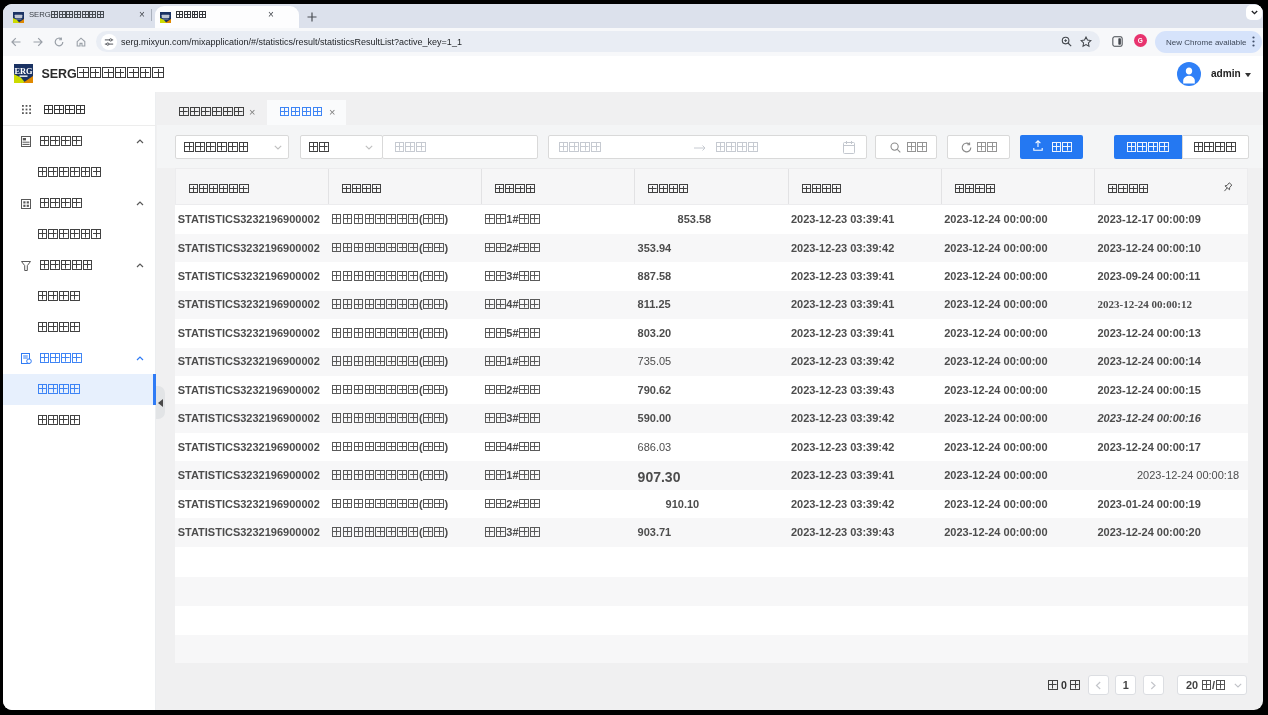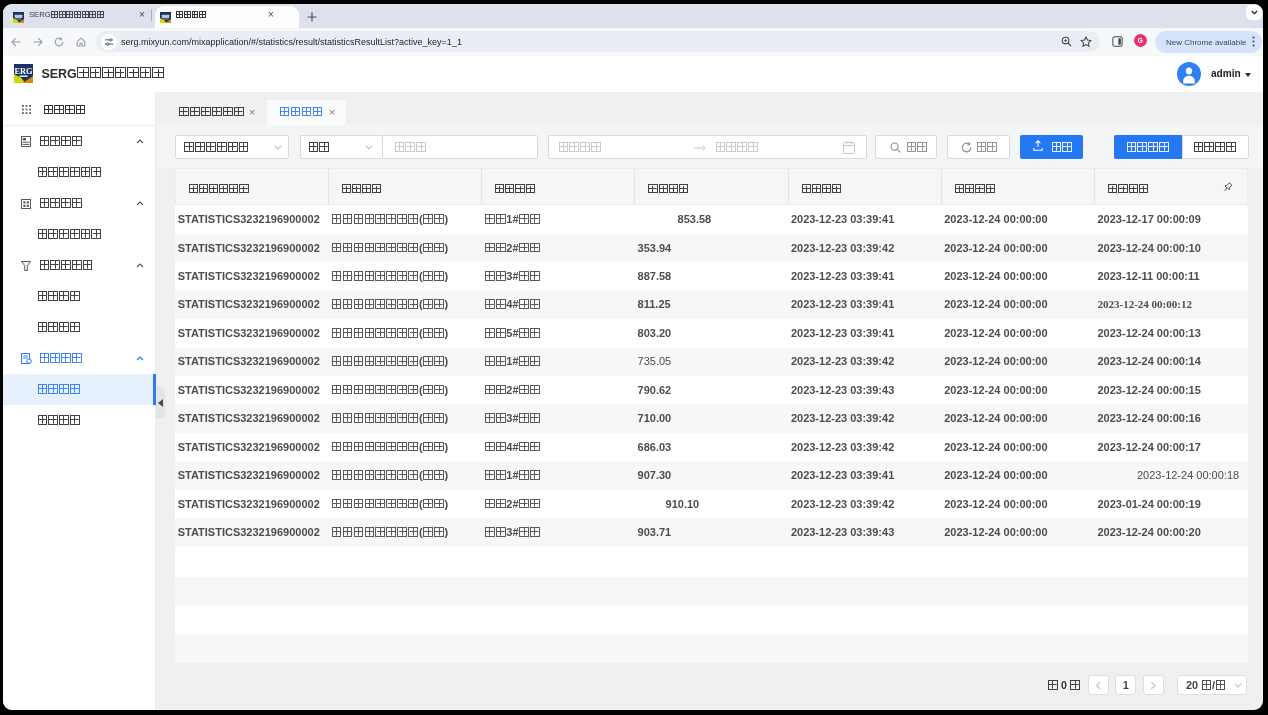--- a/index.html
+++ b/index.html
@@ -274,21 +274,21 @@
 <div class="txt" style="left:637.6px;top:241.57px;font-size:11px;font-weight:bold;color:#4d4d4d;">353.94</div>
 <div class="txt" style="left:790.9px;top:241.57px;font-size:11px;font-weight:bold;color:#4d4d4d;">2023-12-23 03:39:42</div>
 <div class="txt" style="left:944.2px;top:241.57px;font-size:11px;font-weight:bold;color:#4d4d4d;">2023-12-24 00:00:00</div>
 <div class="txt" style="left:1097.5px;top:241.57px;font-size:11px;font-weight:bold;color:#4d4d4d;">2023-12-24 00:00:10</div>
 <div class="txt" style="left:177.7px;top:270.03px;font-size:11px;font-weight:bold;color:#4d4d4d;">STATISTICS3232196900002</div>
 <div class="txt" style="left:331px;top:270.03px;font-size:11px;font-weight:bold;color:#4d4d4d;"><i class="k"></i><i class="k"></i><i class="k"></i><i class="k"></i><i class="k"></i><i class="k"></i><i class="k"></i><i class="k"></i>(<i class="k"></i><i class="k"></i>)</div>
 <div class="txt" style="left:484.3px;top:270.03px;font-size:11px;font-weight:bold;color:#4d4d4d;"><i class="k"></i><i class="k"></i>3#<i class="k"></i><i class="k"></i></div>
 <div class="txt" style="left:637.6px;top:270.03px;font-size:11px;font-weight:bold;color:#4d4d4d;">887.58</div>
 <div class="txt" style="left:790.9px;top:270.03px;font-size:11px;font-weight:bold;color:#4d4d4d;">2023-12-23 03:39:41</div>
 <div class="txt" style="left:944.2px;top:270.03px;font-size:11px;font-weight:bold;color:#4d4d4d;">2023-12-24 00:00:00</div>
-<div class="txt" style="left:1097.5px;top:270.03px;font-size:11px;font-weight:bold;color:#4d4d4d;">2023-12-11 00:00:11</div>
+<div class="txt" style="left:1097.5px;top:270.03px;font-size:11px;font-weight:bold;color:#4d4d4d;">2023-09-24 00:00:11</div>
 <div class="txt" style="left:177.7px;top:298.48px;font-size:11px;font-weight:bold;color:#4d4d4d;">STATISTICS3232196900002</div>
 <div class="txt" style="left:331px;top:298.48px;font-size:11px;font-weight:bold;color:#4d4d4d;"><i class="k"></i><i class="k"></i><i class="k"></i><i class="k"></i><i class="k"></i><i class="k"></i><i class="k"></i><i class="k"></i>(<i class="k"></i><i class="k"></i>)</div>
 <div class="txt" style="left:484.3px;top:298.48px;font-size:11px;font-weight:bold;color:#4d4d4d;"><i class="k"></i><i class="k"></i>4#<i class="k"></i><i class="k"></i></div>
 <div class="txt" style="left:637.6px;top:298.48px;font-size:11px;font-weight:bold;color:#4d4d4d;">811.25</div>
 <div class="txt" style="left:790.9px;top:298.48px;font-size:11px;font-weight:bold;color:#4d4d4d;">2023-12-23 03:39:41</div>
 <div class="txt" style="left:944.2px;top:298.48px;font-size:11px;font-weight:bold;color:#4d4d4d;">2023-12-24 00:00:00</div>
 <div class="txt" style="left:1097.5px;top:298.48px;font-size:11px;font-weight:bold;color:#4d4d4d;font-family:Liberation Serif, serif;">2023-12-24 00:00:12</div>
 <div class="txt" style="left:177.7px;top:326.93px;font-size:11px;font-weight:bold;color:#4d4d4d;">STATISTICS3232196900002</div>
 <div class="txt" style="left:331px;top:326.93px;font-size:11px;font-weight:bold;color:#4d4d4d;"><i class="k"></i><i class="k"></i><i class="k"></i><i class="k"></i><i class="k"></i><i class="k"></i><i class="k"></i><i class="k"></i>(<i class="k"></i><i class="k"></i>)</div>
 <div class="txt" style="left:484.3px;top:326.93px;font-size:11px;font-weight:bold;color:#4d4d4d;"><i class="k"></i><i class="k"></i>5#<i class="k"></i><i class="k"></i></div>
@@ -306,35 +306,35 @@
 <div class="txt" style="left:177.7px;top:383.83px;font-size:11px;font-weight:bold;color:#4d4d4d;">STATISTICS3232196900002</div>
 <div class="txt" style="left:331px;top:383.83px;font-size:11px;font-weight:bold;color:#4d4d4d;"><i class="k"></i><i class="k"></i><i class="k"></i><i class="k"></i><i class="k"></i><i class="k"></i><i class="k"></i><i class="k"></i>(<i class="k"></i><i class="k"></i>)</div>
 <div class="txt" style="left:484.3px;top:383.83px;font-size:11px;font-weight:bold;color:#4d4d4d;"><i class="k"></i><i class="k"></i>2#<i class="k"></i><i class="k"></i></div>
 <div class="txt" style="left:637.6px;top:383.83px;font-size:11px;font-weight:bold;color:#4d4d4d;">790.62</div>
 <div class="txt" style="left:790.9px;top:383.83px;font-size:11px;font-weight:bold;color:#4d4d4d;">2023-12-23 03:39:43</div>
 <div class="txt" style="left:944.2px;top:383.83px;font-size:11px;font-weight:bold;color:#4d4d4d;">2023-12-24 00:00:00</div>
 <div class="txt" style="left:1097.5px;top:383.83px;font-size:11px;font-weight:bold;color:#4d4d4d;">2023-12-24 00:00:15</div>
 <div class="txt" style="left:177.7px;top:412.28px;font-size:11px;font-weight:bold;color:#4d4d4d;">STATISTICS3232196900002</div>
 <div class="txt" style="left:331px;top:412.28px;font-size:11px;font-weight:bold;color:#4d4d4d;"><i class="k"></i><i class="k"></i><i class="k"></i><i class="k"></i><i class="k"></i><i class="k"></i><i class="k"></i><i class="k"></i>(<i class="k"></i><i class="k"></i>)</div>
 <div class="txt" style="left:484.3px;top:412.28px;font-size:11px;font-weight:bold;color:#4d4d4d;"><i class="k"></i><i class="k"></i>3#<i class="k"></i><i class="k"></i></div>
-<div class="txt" style="left:637.6px;top:412.28px;font-size:11px;font-weight:bold;color:#4d4d4d;">710.00</div>
+<div class="txt" style="left:637.6px;top:412.28px;font-size:11px;font-weight:bold;color:#4d4d4d;">590.00</div>
 <div class="txt" style="left:790.9px;top:412.28px;font-size:11px;font-weight:bold;color:#4d4d4d;">2023-12-23 03:39:42</div>
 <div class="txt" style="left:944.2px;top:412.28px;font-size:11px;font-weight:bold;color:#4d4d4d;">2023-12-24 00:00:00</div>
-<div class="txt" style="left:1097.5px;top:412.28px;font-size:11px;font-weight:bold;color:#4d4d4d;">2023-12-24 00:00:16</div>
+<div class="txt" style="left:1097.5px;top:412.28px;font-size:11px;font-weight:bold;color:#4d4d4d;font-style:italic;">2023-12-24 00:00:16</div>
 <div class="txt" style="left:177.7px;top:440.73px;font-size:11px;font-weight:bold;color:#4d4d4d;">STATISTICS3232196900002</div>
 <div class="txt" style="left:331px;top:440.73px;font-size:11px;font-weight:bold;color:#4d4d4d;"><i class="k"></i><i class="k"></i><i class="k"></i><i class="k"></i><i class="k"></i><i class="k"></i><i class="k"></i><i class="k"></i>(<i class="k"></i><i class="k"></i>)</div>
 <div class="txt" style="left:484.3px;top:440.73px;font-size:11px;font-weight:bold;color:#4d4d4d;"><i class="k"></i><i class="k"></i>4#<i class="k"></i><i class="k"></i></div>
-<div class="txt" style="left:637.6px;top:440.73px;font-size:11px;font-weight:bold;color:#4d4d4d;">686.03</div>
+<div class="txt" style="left:637.6px;top:440.73px;font-size:11px;font-weight:normal;color:#4d4d4d;">686.03</div>
 <div class="txt" style="left:790.9px;top:440.73px;font-size:11px;font-weight:bold;color:#4d4d4d;">2023-12-23 03:39:42</div>
 <div class="txt" style="left:944.2px;top:440.73px;font-size:11px;font-weight:bold;color:#4d4d4d;">2023-12-24 00:00:00</div>
 <div class="txt" style="left:1097.5px;top:440.73px;font-size:11px;font-weight:bold;color:#4d4d4d;">2023-12-24 00:00:17</div>
 <div class="txt" style="left:177.7px;top:469.18px;font-size:11px;font-weight:bold;color:#4d4d4d;">STATISTICS3232196900002</div>
 <div class="txt" style="left:331px;top:469.18px;font-size:11px;font-weight:bold;color:#4d4d4d;"><i class="k"></i><i class="k"></i><i class="k"></i><i class="k"></i><i class="k"></i><i class="k"></i><i class="k"></i><i class="k"></i>(<i class="k"></i><i class="k"></i>)</div>
 <div class="txt" style="left:484.3px;top:469.18px;font-size:11px;font-weight:bold;color:#4d4d4d;"><i class="k"></i><i class="k"></i>1#<i class="k"></i><i class="k"></i></div>
-<div class="txt" style="left:637.6px;top:469.18px;font-size:11px;font-weight:bold;color:#4d4d4d;">907.30</div>
+<div class="txt" style="left:637.6px;top:469.18px;font-size:14px;font-weight:bold;color:#4d4d4d;">907.30</div>
 <div class="txt" style="left:790.9px;top:469.18px;font-size:11px;font-weight:bold;color:#4d4d4d;">2023-12-23 03:39:41</div>
 <div class="txt" style="left:944.2px;top:469.18px;font-size:11px;font-weight:bold;color:#4d4d4d;">2023-12-24 00:00:00</div>
 <div class="txt" style="left:1137px;top:469.18px;font-size:11px;font-weight:normal;color:#4d4d4d;">2023-12-24 00:00:18</div>
 <div class="txt" style="left:177.7px;top:497.63px;font-size:11px;font-weight:bold;color:#4d4d4d;">STATISTICS3232196900002</div>
 <div class="txt" style="left:331px;top:497.63px;font-size:11px;font-weight:bold;color:#4d4d4d;"><i class="k"></i><i class="k"></i><i class="k"></i><i class="k"></i><i class="k"></i><i class="k"></i><i class="k"></i><i class="k"></i>(<i class="k"></i><i class="k"></i>)</div>
 <div class="txt" style="left:484.3px;top:497.63px;font-size:11px;font-weight:bold;color:#4d4d4d;"><i class="k"></i><i class="k"></i>2#<i class="k"></i><i class="k"></i></div>
 <div class="txt" style="left:637.6px;top:497.63px;font-size:11px;font-weight:bold;color:#4d4d4d;padding-left:28px;">910.10</div>
 <div class="txt" style="left:790.9px;top:497.63px;font-size:11px;font-weight:bold;color:#4d4d4d;">2023-12-23 03:39:42</div>
 <div class="txt" style="left:944.2px;top:497.63px;font-size:11px;font-weight:bold;color:#4d4d4d;">2023-12-24 00:00:00</div>
 <div class="txt" style="left:1097.5px;top:497.63px;font-size:11px;font-weight:bold;color:#4d4d4d;">2023-01-24 00:00:19</div>

